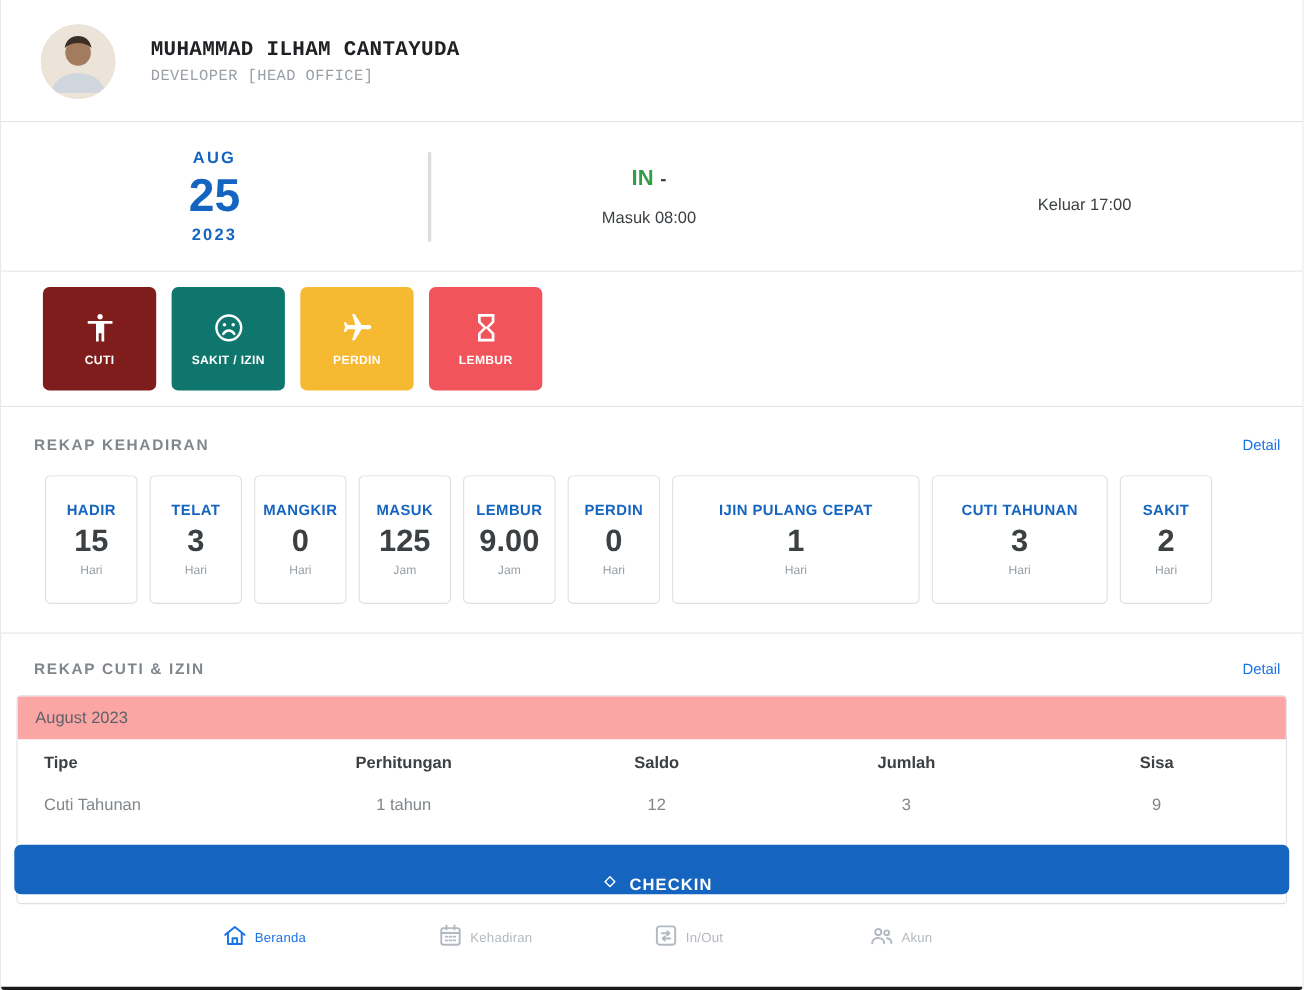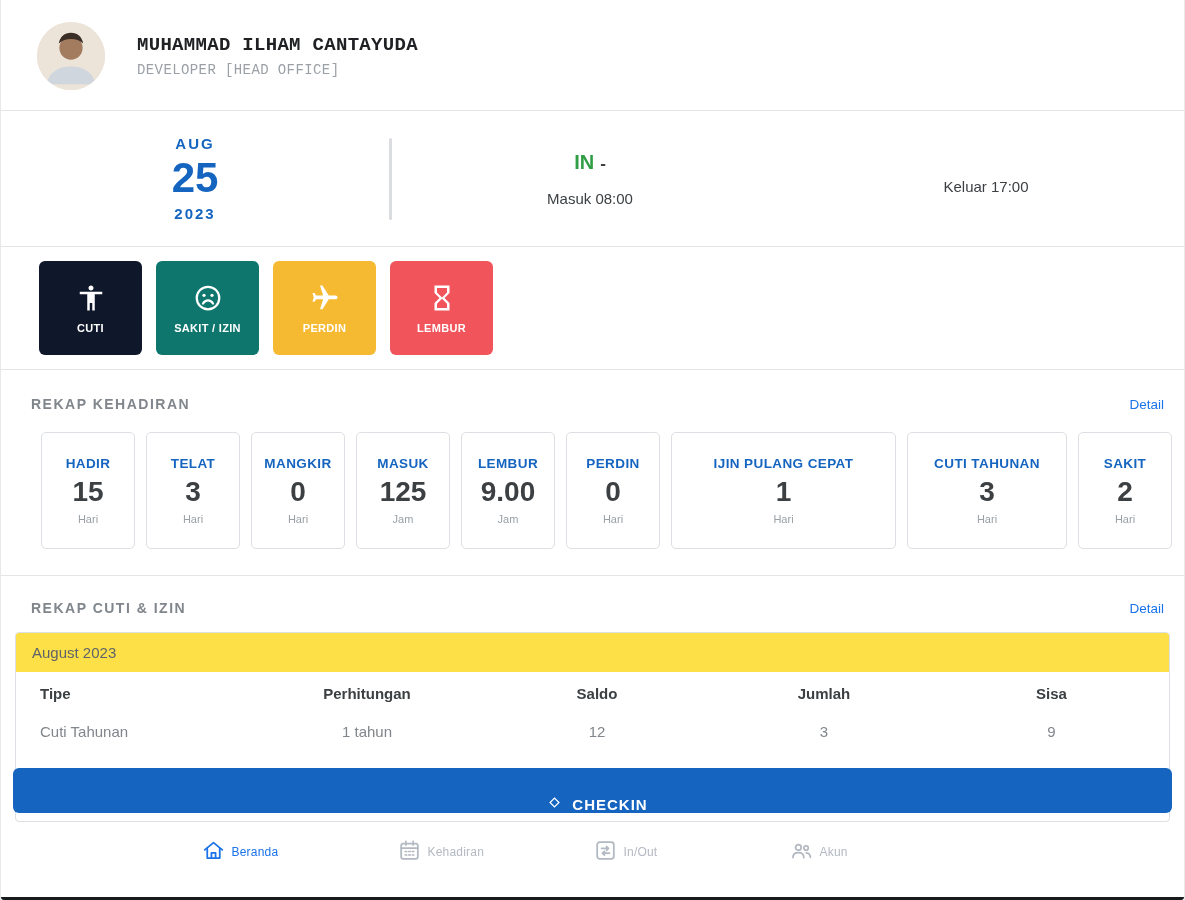--- a/index.html
+++ b/index.html
@@ -24,41 +24,41 @@
   .lbl-in { color:#2f9e44; } .lbl-out { color:#e53030; }
   .suffix { color:#3c4043; font-weight:bold; font-size:17px; margin-left:6px; }
   .inout-sub { margin-top:16px; font-size:15px; color:#3c4043; }
 
   
   .actions { padding:14px 0 14px 38px; display:flex; gap:14px; border-bottom:1px solid #e5e5e5; }
   .action-btn { width:103px; height:94px; border-radius:6px; border:none; color:#fff; cursor:pointer;
                 display:flex; flex-direction:column; align-items:center; justify-content:center; gap:9px; }
   .action-btn svg { display:block; }
   .action-label { font-size:11px; font-weight:bold; letter-spacing:.3px; white-space:nowrap; }
-  .btn-cuti { background:#0f172a; } .btn-sakit { background:#0f766e; }
+  .btn-cuti { background:#7f1d1d; } .btn-sakit { background:#0f766e; }
   .btn-perdin { background:#f6b932; } .btn-lembur { background:#f2545b; }
 
   
   .section-head { display:flex; justify-content:space-between; align-items:center; padding:26px 20px 0 30px; }
   .section-title { font-size:14px; font-weight:bold; color:#80868b; letter-spacing:1.5px; }
   .detail-link { font-size:13.5px; color:#1a73e8; text-decoration:none; cursor:pointer; }
 
   
   .cards { margin-top:20px; padding-left:40px; padding-bottom:26px; display:flex; gap:11px;
            overflow:hidden; border-bottom:1px solid #e5e5e5; }
-  .stat-card { border:1px solid #dcdfe3; border-radius:5px; height:117px; flex:0 0 auto; width:94px;
+  .stat-card { border:1px solid #dcdfe3; border-radius:5px; height:117px; flex:0 0 auto; width:84px;
                display:flex; flex-direction:column; align-items:center; justify-content:center; gap:7px; }
   .stat-card.wide { width:225px; } .stat-card.mid { width:160px; }
   .stat-label { font-size:13.5px; font-weight:bold; color:#1565c0; letter-spacing:.4px; white-space:nowrap; }
   .stat-value { font-size:28px; font-weight:bold; color:#3c4043; line-height:1; }
   .stat-unit { font-size:11px; color:#9aa0a6; }
 
   
   .leave-table { margin:16px 14px 0; border:1px solid #dcdfe3; border-radius:4px; height:190px; overflow:hidden; }
-  .period-bar { background:#fde047; padding:11px 16px; font-size:15px; color:#5f6368; }
+  .period-bar { background:#fca5a5; padding:11px 16px; font-size:15px; color:#5f6368; }
   .trow { display:grid; grid-template-columns:240px 222px 238px 216px 239px; align-items:center; }
   .thead { padding:13px 0 11px; }
   .thead .cell { font-weight:bold; color:#3c4043; font-size:15px; text-align:center; }
   .tbody-row { padding:10px 0; }
   .tbody-row .cell { color:#80868b; font-size:15px; text-align:center; }
   .cell-first { text-align:left !important; padding-left:24px; }
 
   
   .checkin-btn { position:absolute; left:12px; right:12px; top:768px; height:45px; background:#1565c0;
                  border:none; border-radius:6px; color:#fff; cursor:pointer;

